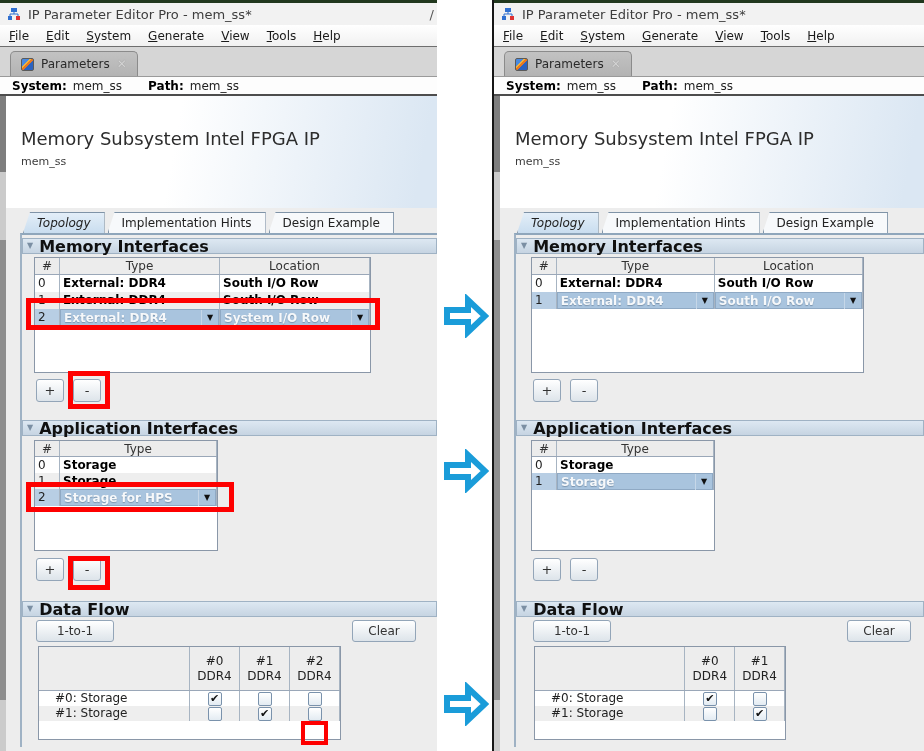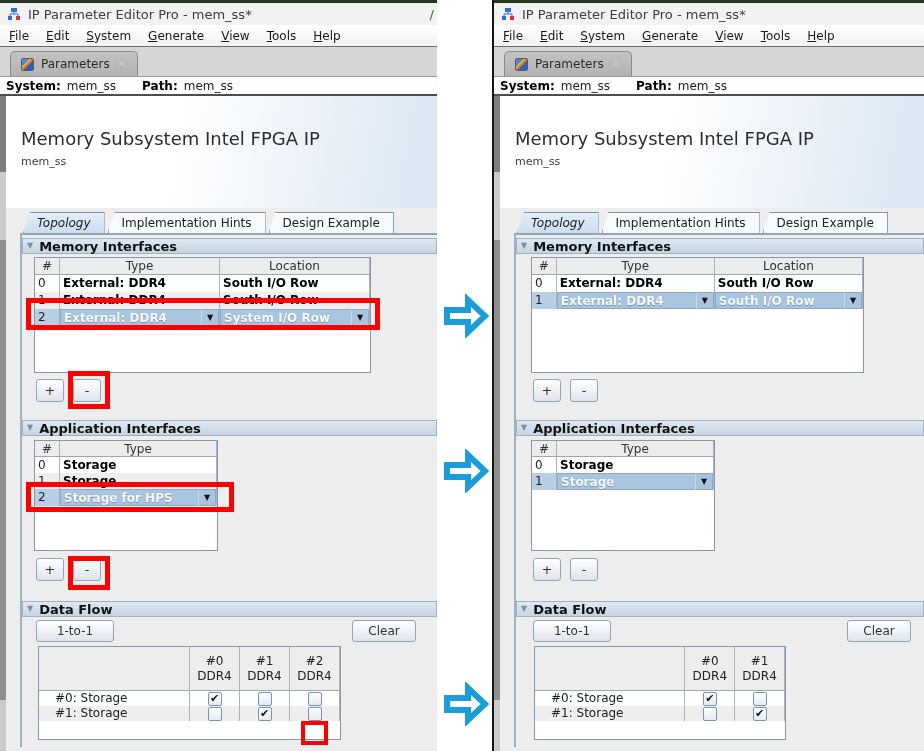--- a/index.html
+++ b/index.html
@@ -21,39 +21,39 @@
   .menubar span { color:#1a1a1a; cursor:default; }
 
   
   .tabstrip { height:29px; background:#d6d6d6; position:relative; }
   .doc-tab { position:absolute; left:10px; top:4px; height:25px; background:linear-gradient(#c2c2c2,#b3b3b3); border:1px solid #8b8b8b; border-bottom:none; border-radius:5px 5px 0 0; display:flex; align-items:center; padding:0 10px; gap:7px; }
   .doc-tab .label { color:#2a2a2a; }
   .doc-tab .close { color:#d6d6d6; text-shadow:0 0 1px #8a8a8a; font-size:12px; }
   .ptab-icon { width:13px; height:13px; border-radius:2px; background:linear-gradient(135deg,#4a8ae0 0 32%,#f0b43c 32% 42%,#e87820 42% 55%,#2b62c0 55%); border:1px solid #5a5a5a; }
 
   
-  .sysbar { height:20px; background:#fdfdfd; border-top:1px solid #9a9a9a; border-bottom:2px solid #4d4d4d; display:flex; align-items:center; padding-left:6px; gap:6px; }
+  .sysbar { height:20px; background:#fdfdfd; border-top:1px solid #9a9a9a; border-bottom:2px solid #4d4d4d; display:flex; align-items:center; padding-left:12px; gap:6px; }
   .sysbar b { color:#000; }
 
   
   .hgrad { position:absolute; top:96px; left:0; right:0; height:112px; background:linear-gradient(100deg,#ffffff 40%,#dbe7f3 95%); }
   .ip-title { position:absolute; left:21px; top:128px; font-size:18px; color:#2d2d2d; }
   .ip-sub { position:absolute; left:21px; top:155px; font-size:11px; color:#3c3c3c; }
 
   
   .ptabs { position:absolute; top:212px; left:23px; display:flex; gap:3px; height:21px; }
   .ptab { height:21px; padding:0 13px; line-height:21px; background:#f7f9fb; border:1px solid #7f93a7; border-bottom:none; clip-path:polygon(7px 0,100% 0,100% 100%,0 100%); color:#222; }
   .ptab.sel { background:linear-gradient(#e3eef8,#c9ddef);font-style:italic; }
 
   
   .groupbox { position:absolute; top:233px; left:20px; right:0; bottom:4px; border-top:2px solid #8fa6bb; border-left:2px solid #9fb2c4; background:#ededed; }
 
   
   .secbar { position:absolute; left:22px; right:0; height:16px; background:linear-gradient(#dde8f2,#c6d4e2); border:1px solid #9fb2c4; display:flex; align-items:center; gap:6px; padding-left:4px; }
-  .secbar b { font-size:13px; color:#101010;text-align:center; }
+  .secbar b { font-size:16px; color:#101010;text-align:center; }
   .tri { font-size:8px; color:#7b8fa3; line-height:8px; }
 
   
   .tbl { position:absolute; background:#fff; border:1px solid #8a97a8; }
   .trow { display:flex; height:17px; }
   .trow.hdr { background:#ececec; border-bottom:1px solid #9aa7b8; color:#333; }
   .trow.hdr .cell { text-align:center; padding-left:0; font-weight:normal; }
   .cell { border-right:1px solid #a7b4c2; overflow:hidden; white-space:nowrap; line-height:16px; padding-left:3px; }
   .c-num { width:25px; }
   .c-type { width:160px; }

